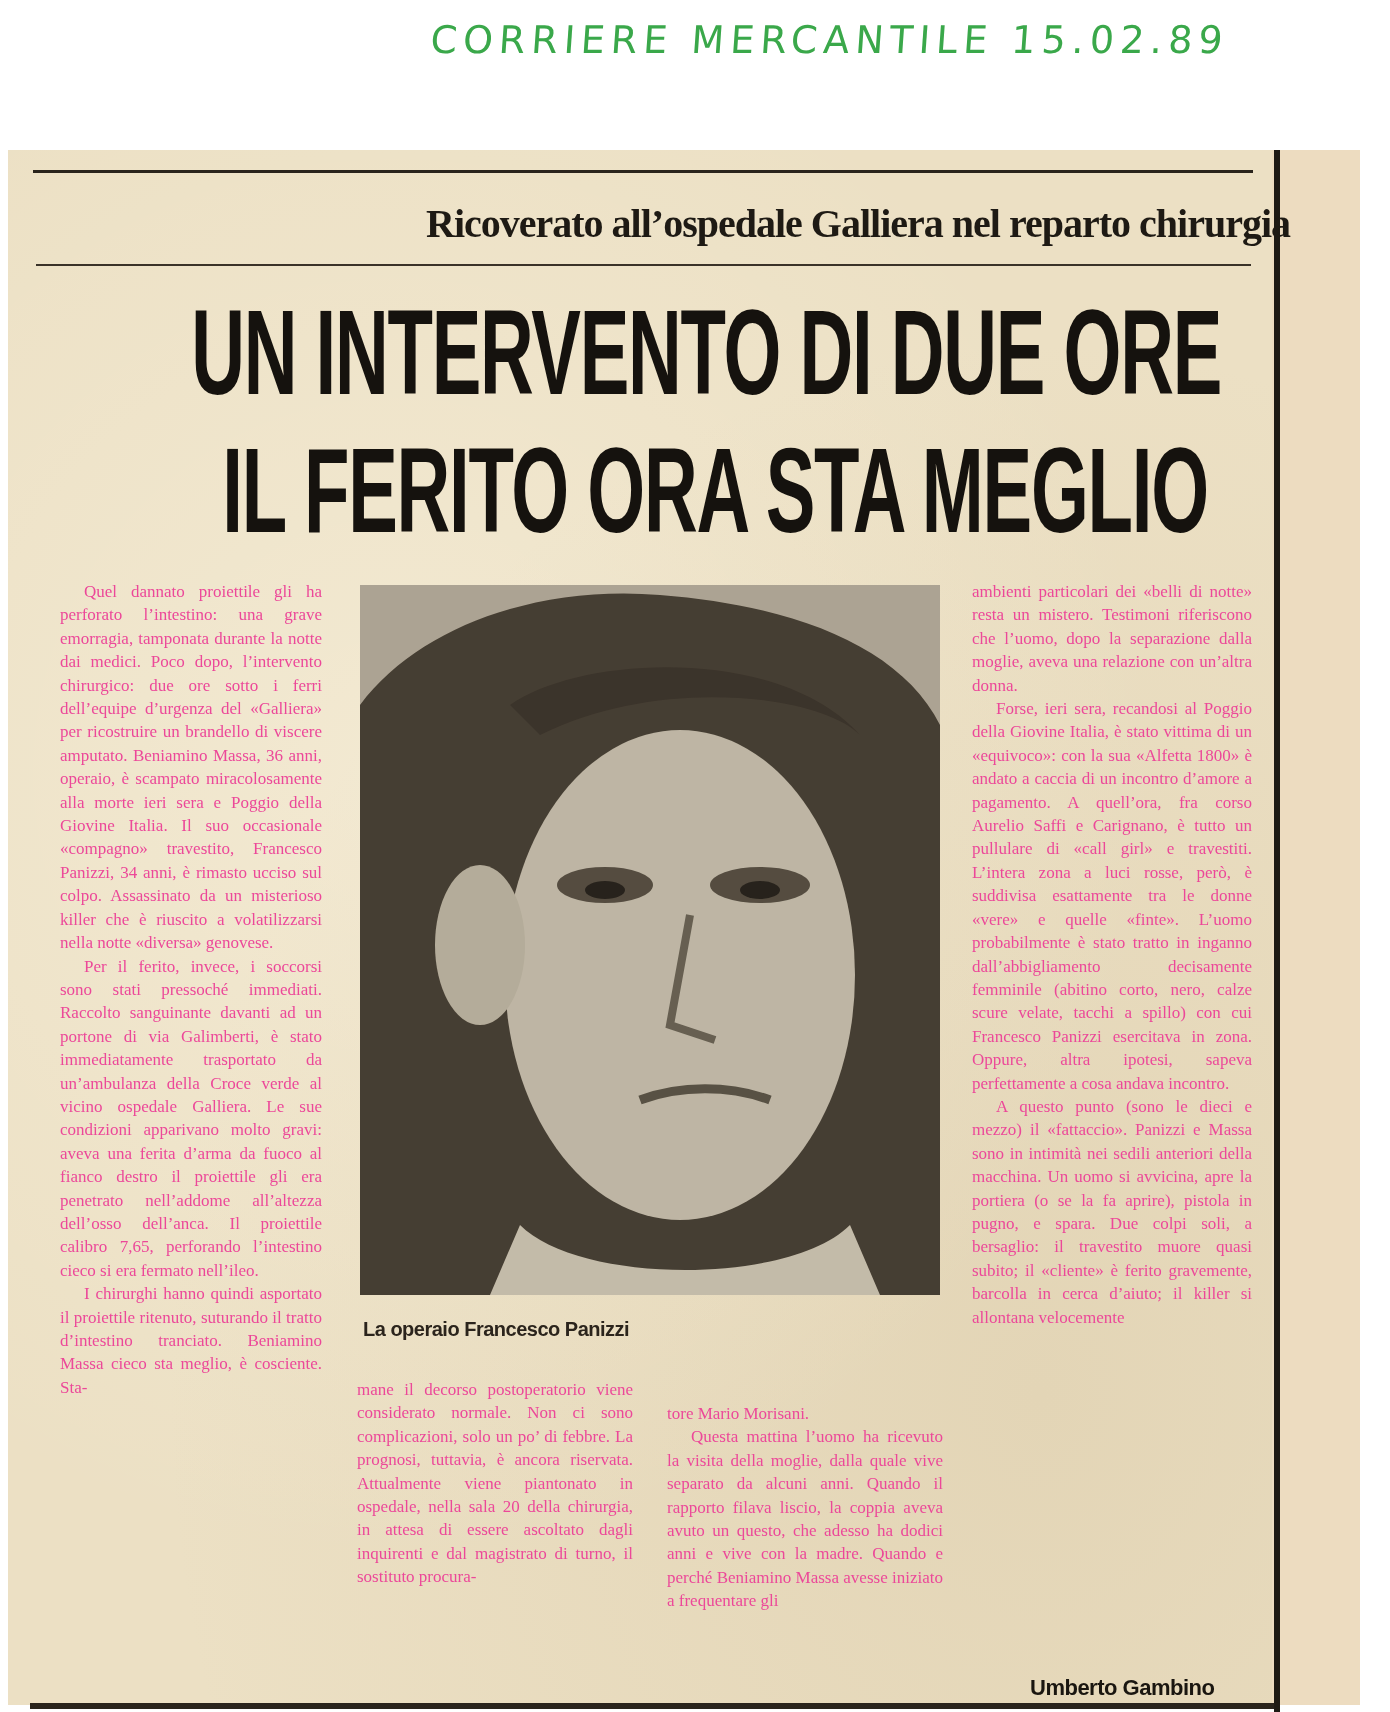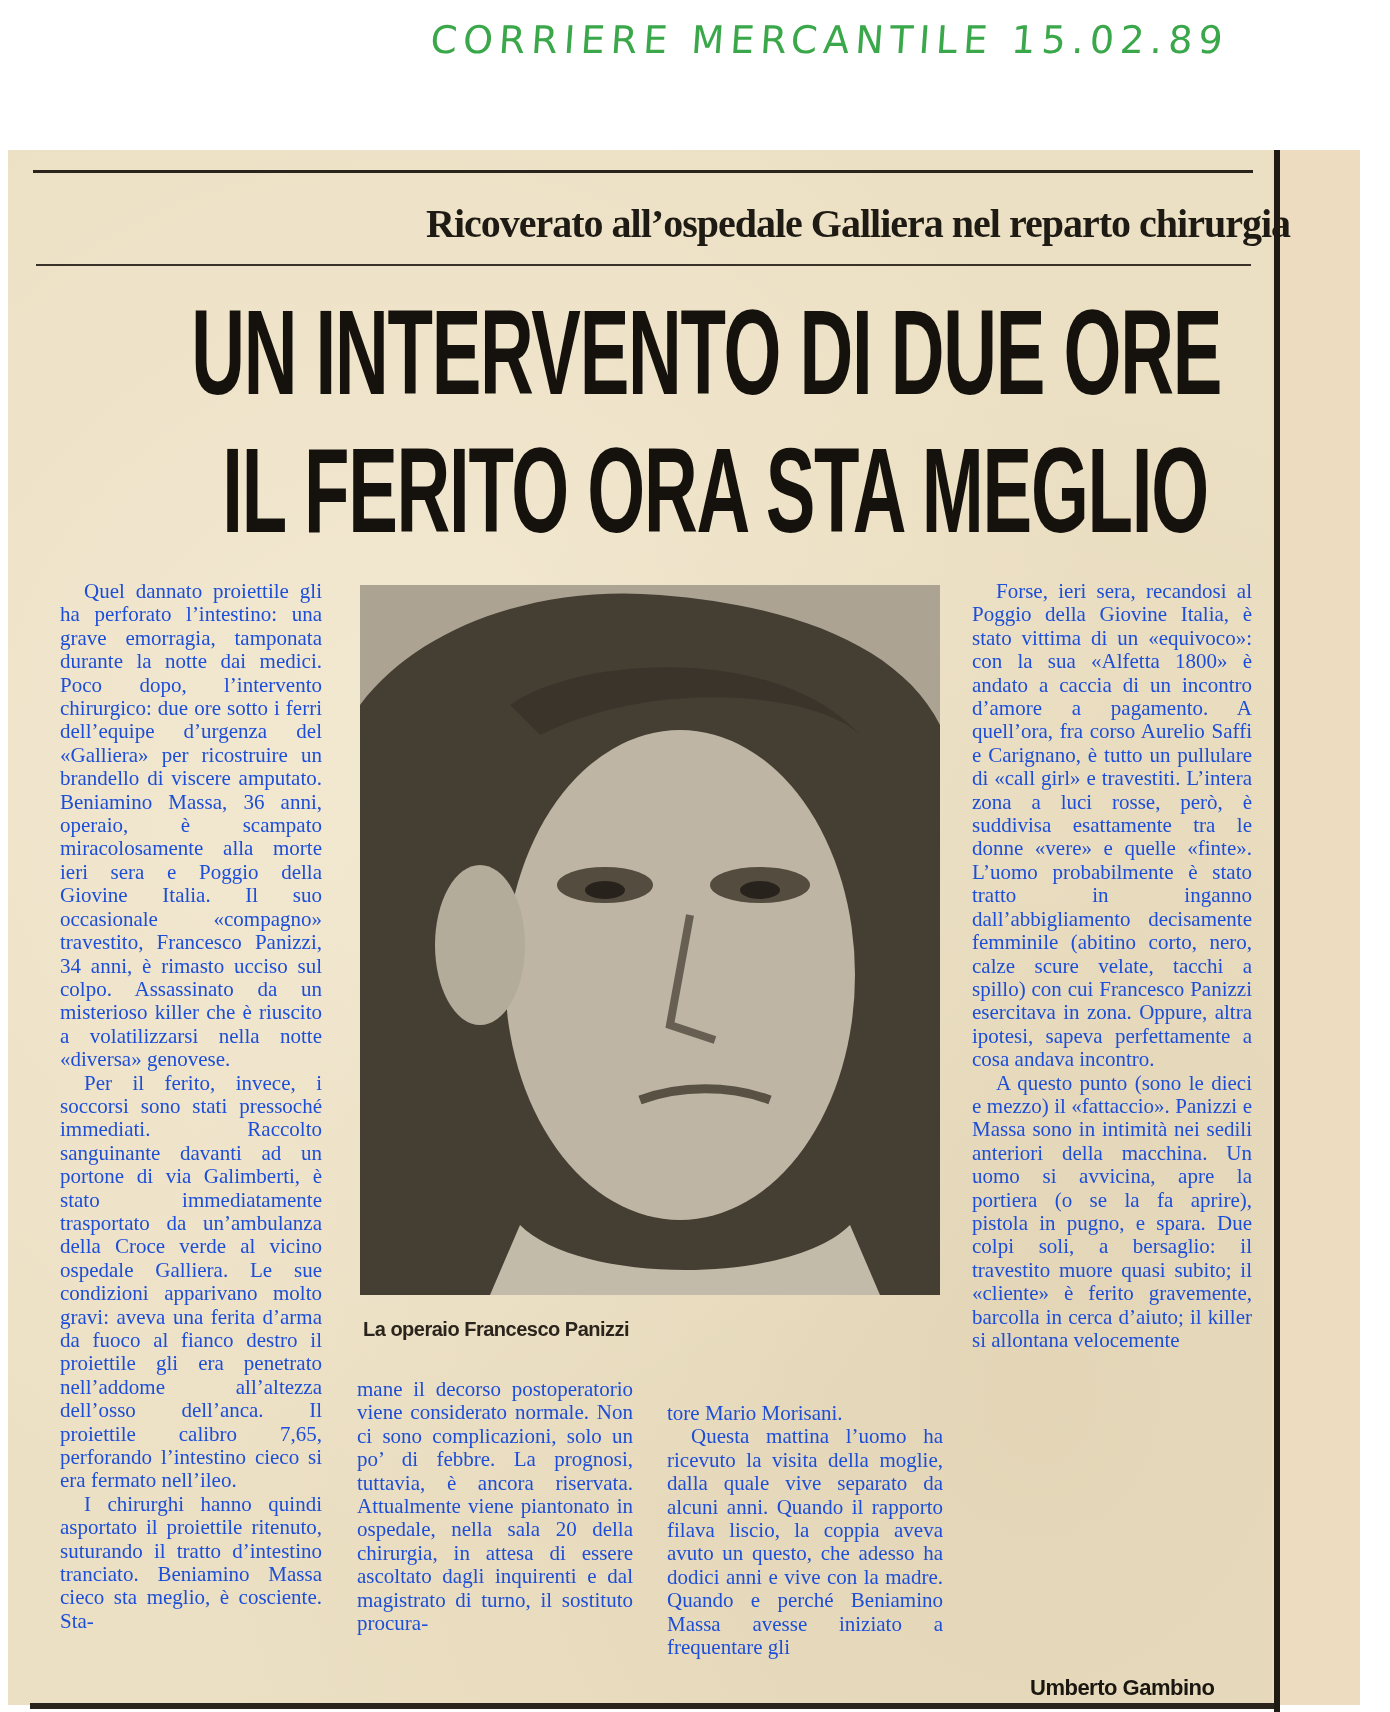--- a/index.html
+++ b/index.html
@@ -26,21 +26,21 @@
   }
   .headline {
     position:absolute; left:60px; width:1200px; text-align:center;
     font-family:"Liberation Sans", sans-serif; font-weight:bold; color:#15120e;
     font-size:120px; line-height:120px; transform:scaleX(0.62); transform-origin:center top;
     letter-spacing:-2px; white-space:nowrap;
   }
   .hl1 { top:292px; left:-90px; width:1480px; }
   .hl2 { top:430px; left:-40px; width:1380px; }
   .col {
-    position:absolute; font-size:21px; line-height:23.4px; color:#1d4ed8; text-align:justify;
+    position:absolute; font-size:17px; line-height:23.4px; color:#ec4899; text-align:justify;
     hyphens:manual;
   }
   .col p { margin:0; text-indent:24px; }
   .col p.noindent { text-indent:0; }
   .col1 { left:60px; top:580px; width:262px; }
   .col2 { left:357px; top:1378px; width:276px; }
   .col3 { left:667px; top:1402px; width:276px; }
   .col4 { left:972px; top:580px; width:280px; }
   .photo {
     position:absolute; left:360px; top:585px; width:580px; height:710px;
@@ -110,18 +110,19 @@
 <div class="col col2">
   <p class="noindent">mane il decorso postoperatorio viene considerato normale. Non ci sono complicazioni, solo un po’ di febbre. La prognosi, tuttavia, è ancora riservata. Attualmente viene piantonato in ospedale, nella sala 20 della chirurgia, in attesa di essere ascoltato dagli inquirenti e dal magistrato di turno, il sostituto procura-</p>
 </div>
 
 <div class="col col3">
   <p class="noindent">tore Mario Morisani.</p>
   <p>Questa mattina l’uomo ha ricevuto la visita della moglie, dalla quale vive separato da alcuni anni. Quando il rapporto filava liscio, la coppia aveva avuto un questo, che adesso ha dodici anni e vive con la madre. Quando e perché Beniamino Massa avesse iniziato a frequentare gli</p>
 </div>
 
 <div class="col col4">
+  <p class="noindent">ambienti particolari dei «belli di notte» resta un mistero. Testimoni riferiscono che l’uomo, dopo la separazione dalla moglie, aveva una relazione con un’altra donna.</p>
   <p>Forse, ieri sera, recandosi al Poggio della Giovine Italia, è stato vittima di un «equivoco»: con la sua «Alfetta 1800» è andato a caccia di un incontro d’amore a pagamento. A quell’ora, fra corso Aurelio Saffi e Carignano, è tutto un pullulare di «call girl» e travestiti. L’intera zona a luci rosse, però, è suddivisa esattamente tra le donne «vere» e quelle «finte». L’uomo probabilmente è stato tratto in inganno dall’abbigliamento decisamente femminile (abitino corto, nero, calze scure velate, tacchi a spillo) con cui Francesco Panizzi esercitava in zona. Oppure, altra ipotesi, sapeva perfettamente a cosa andava incontro.</p>
   <p>A questo punto (sono le dieci e mezzo) il «fattaccio». Panizzi e Massa sono in intimità nei sedili anteriori della macchina. Un uomo si avvicina, apre la portiera (o se la fa aprire), pistola in pugno, e spara. Due colpi soli, a bersaglio: il travestito muore quasi subito; il «cliente» è ferito gravemente, barcolla in cerca d’aiuto; il killer si allontana velocemente</p>
 </div>
 
 <div class="byline">Umberto Gambino</div>
 <div class="rule-bottom"></div>
 
 </body></html>

